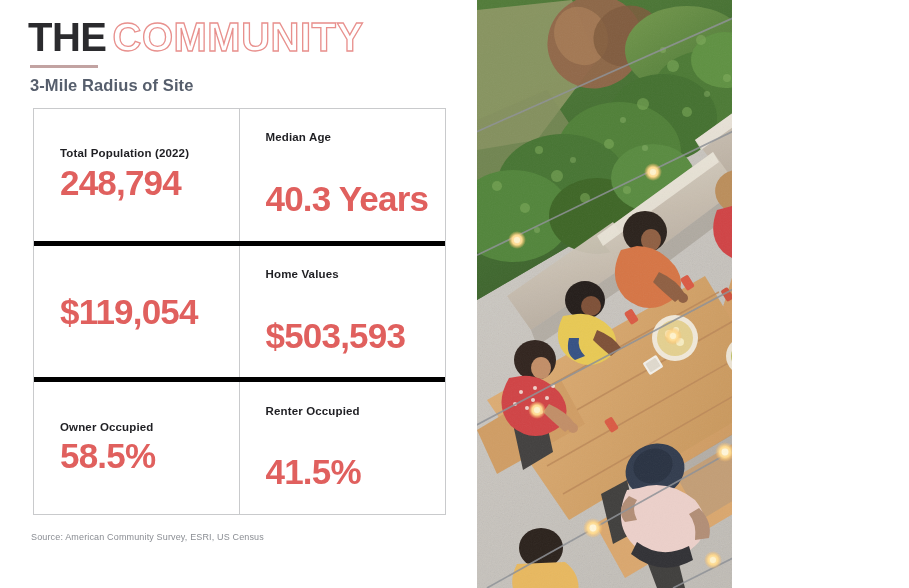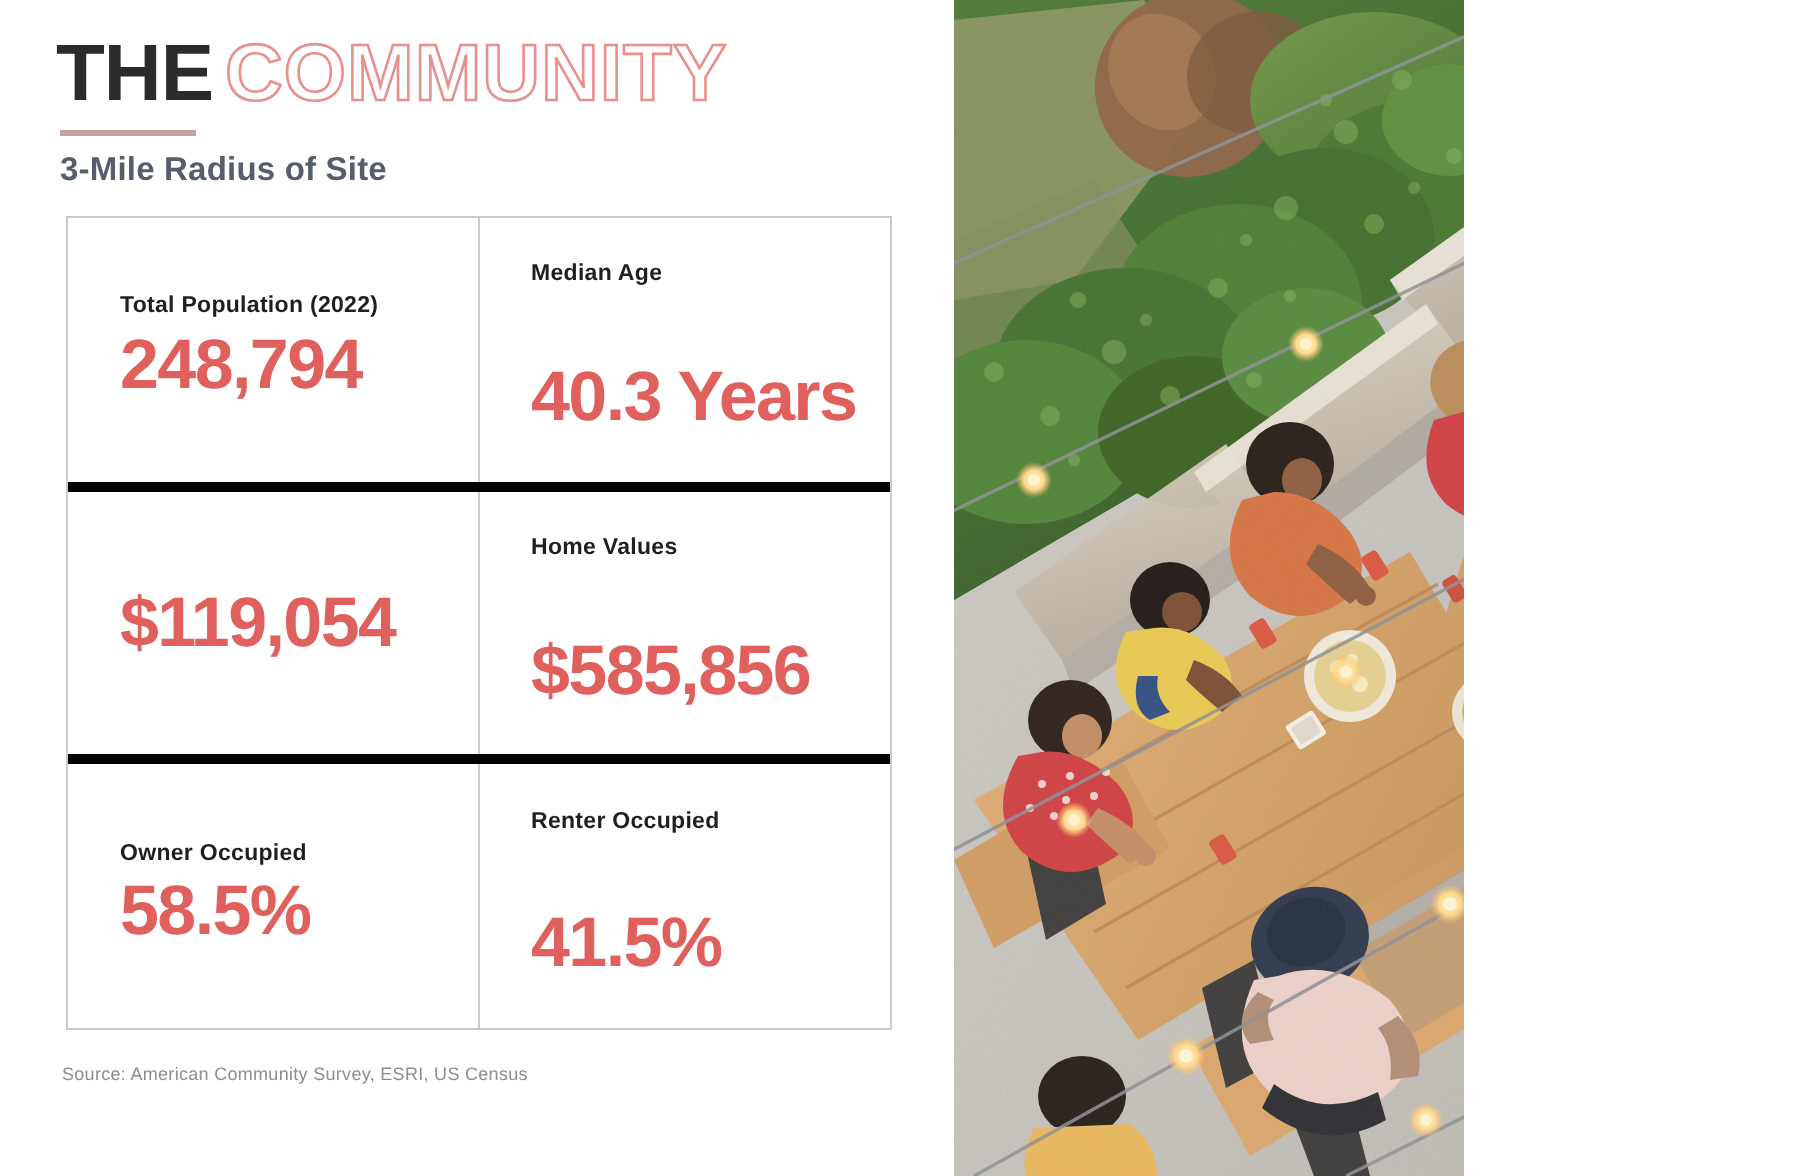--- a/index.html
+++ b/index.html
@@ -183,21 +183,21 @@
           <div class="stat-value">40.3 Years</div>
         </div>
       </div>
 
       <div class="stat-row">
         <div class="stat-cell">
           <div class="stat-value">$119,054</div>
         </div>
         <div class="stat-cell">
           <div class="stat-label">Home Values</div>
-          <div class="stat-value">$585,856</div>
+          <div class="stat-value">$503,593</div>
         </div>
       </div>
 
 
       <div class="stat-row">
         <div class="stat-cell">
           <div class="stat-label">Owner Occupied</div>
           <div class="stat-value">58.5%</div>
         </div>
         <div class="stat-cell">

